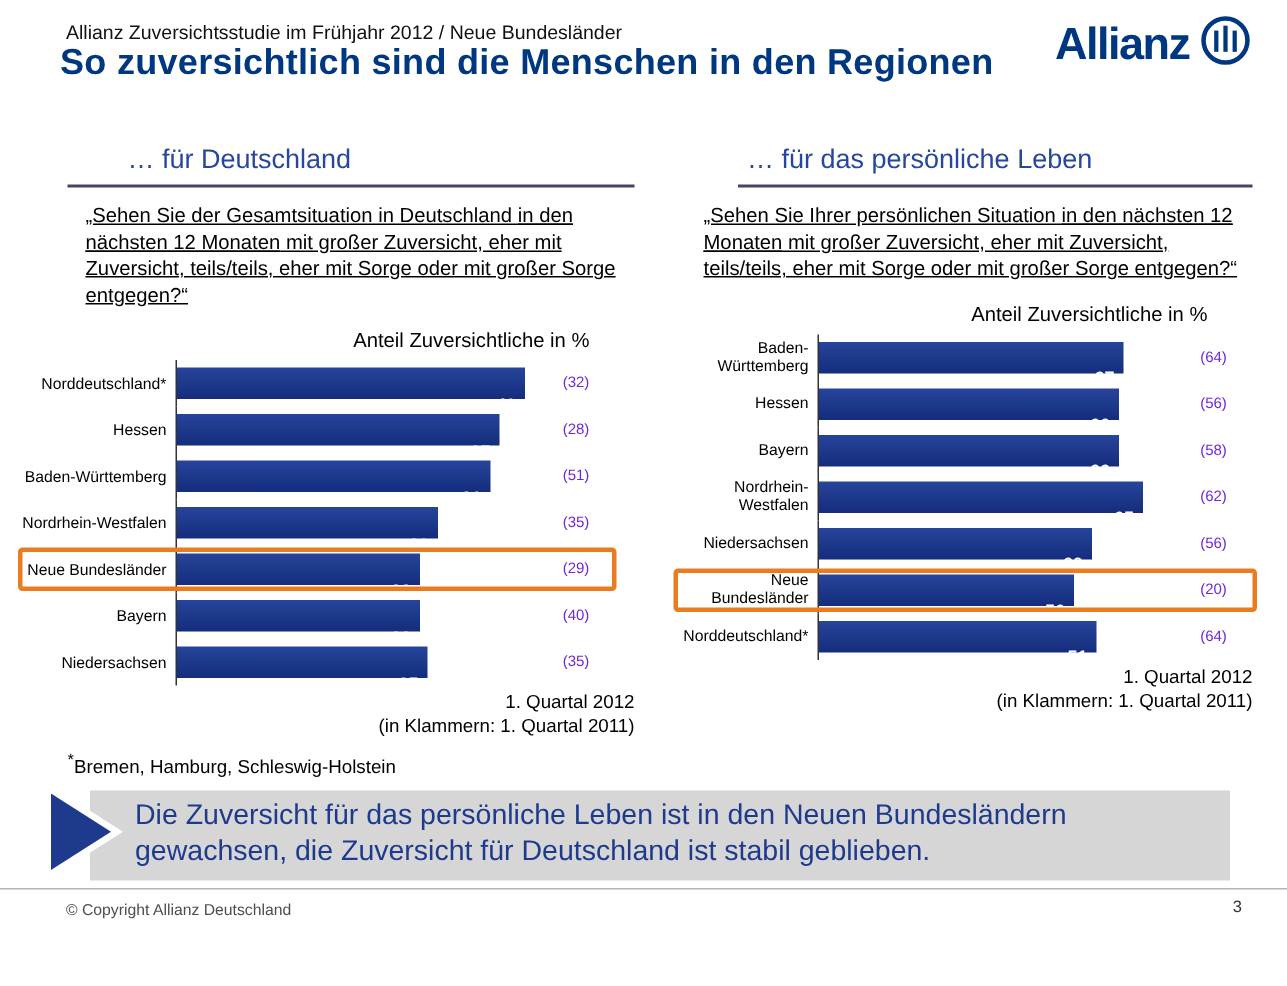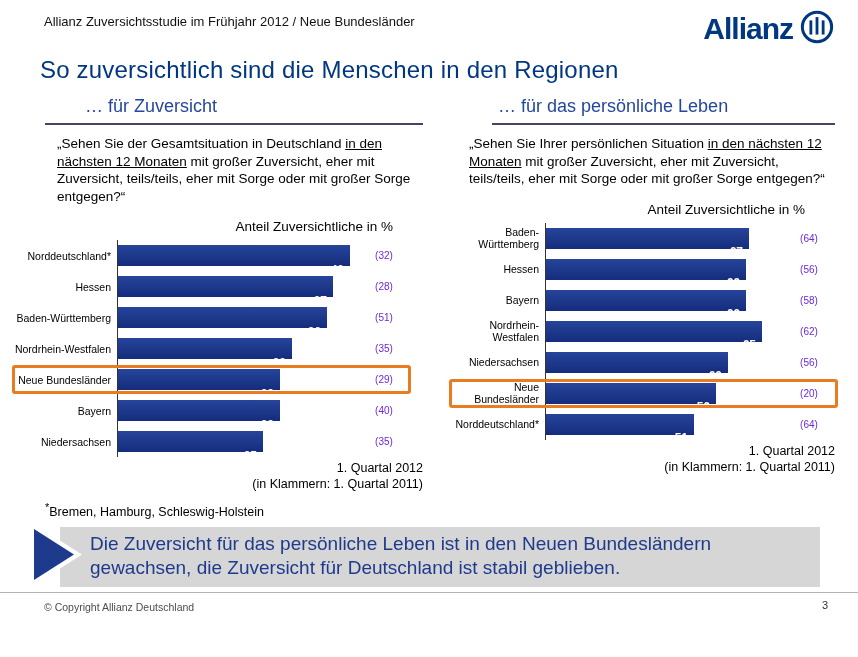--- a/index.html
+++ b/index.html
@@ -5,32 +5,32 @@
   * { margin:0; padding:0; box-sizing:border-box; }
   html,body { width:858px; height:657px; background:#fff; overflow:hidden;
     font-family:"Liberation Sans", sans-serif; color:#000; }
   .slide { position:relative; width:858px; height:657px; background:#fff; }
 
   .meta-header { position:absolute; left:44px; top:14px; font-size:13px; color:#111; }
 
   .logo { position:absolute; right:24px; top:10px; display:flex; align-items:center; gap:7px; }
   .logo-text { font-size:30px; font-weight:bold; color:var(--allianz_blue); letter-spacing:-1px; }
 
-  .page-title { position:absolute; left:40px; top:56px; font-size:24px; font-weight:400;
+  .page-title { position:absolute; left:40px; top:28px; font-size:24px; font-weight:700;
     color:var(--allianz_blue); letter-spacing:0.2px; }
 
   .columns { position:absolute; left:45px; top:96px; width:790px; display:flex; gap:34px; }
   .col { width:378px; }
 
   .col-header { font-size:18px; color:var(--heading_blue);
     padding-bottom:6px; border-bottom:2px solid #44446a; }
   .col:nth-child(1) .col-header { padding-left:40px; }
   .col:nth-child(2) .col-header { padding-left:6px;margin-left:35px; }
 
-  .question { margin:10px 0 0 12px; width:356px; font-size:13.5px; line-height:1.3; color:#000; }
+  .question { margin:10px 0 0 12px; width:356px; font-size:13.5px; line-height:1.3; color:#000;text-decoration:underline; }
   .question .u { text-decoration:underline; }
 
   .axis-title { margin-top:14px; text-align:right; padding-right:30px; font-size:13.5px; color:#000; }
 
   .chart { margin-top:6px; position:relative; }
   .chart-0 { margin-left:-32px; width:397px; }
   .chart-1 { margin-left:-7px;  width:387px; }
 
   .chart-row { display:flex; align-items:stretch; height:31px; position:relative; }
   .row-label { display:flex; align-items:center; justify-content:flex-end;
@@ -82,21 +82,21 @@
         <path d="M24.5 11 v15" stroke="#003781" stroke-width="3" fill="none"></path>
       </svg>
     </span>
   </div>
 
   <h1 class="page-title">So zuversichtlich sind die Menschen in den Regionen</h1>
 
   <div class="columns">
 
     <div class="col">
-      <div class="col-header">… für Zuversicht</div>
+      <div class="col-header">… für Deutschland</div>
       <p class="question"><span>„Sehen Sie der Gesamtsituation in Deutschland </span><span class="u">in den nächsten 12 Monaten</span><span> mit großer Zuversicht, eher mit Zuversicht, teils/teils, eher mit Sorge oder mit großer Sorge entgegen?“</span></p>
       <div class="axis-title">Anteil Zuversichtliche in %</div>
       <div class="chart chart-0">
           <div class="chart-row">
             <div class="row-label">Norddeutschland*</div>
             <div class="row-bararea">
               <div class="bar" style="width: 232px;">
                 <span class="bar-value">40</span>
               </div>
             </div>
@@ -144,21 +144,21 @@
             <div class="row-bararea">
               <div class="bar" style="width: 162px;">
                 <span class="bar-value">28</span>
               </div>
             </div>
             <div class="row-paren">(40)</div>
           </div>
           <div class="chart-row">
             <div class="row-label">Niedersachsen</div>
             <div class="row-bararea">
-              <div class="bar" style="width: 145px;">
+              <div class="bar" style="width: 167px;">
                 <span class="bar-value">25</span>
               </div>
             </div>
             <div class="row-paren">(35)</div>
           </div>
         </div>
       <div class="period">
         <div>1. Quartal 2012</div>
         <div>(in Klammern: 1. Quartal 2011)</div>
       </div>
@@ -220,21 +220,21 @@
               <div class="bar" style="width: 170px;">
                 <span class="bar-value">56</span>
               </div>
             </div>
             <div class="row-paren">(20)</div>
             <div class="highlight-box"></div>
           </div>
           <div class="chart-row">
             <div class="row-label">Norddeutschland*</div>
             <div class="row-bararea">
-              <div class="bar" style="width: 148px;">
+              <div class="bar" style="width: 185px;">
                 <span class="bar-value">51</span>
               </div>
             </div>
             <div class="row-paren">(64)</div>
           </div>
         </div>
       <div class="period">
         <div>1. Quartal 2012</div>
         <div>(in Klammern: 1. Quartal 2011)</div>
       </div>

